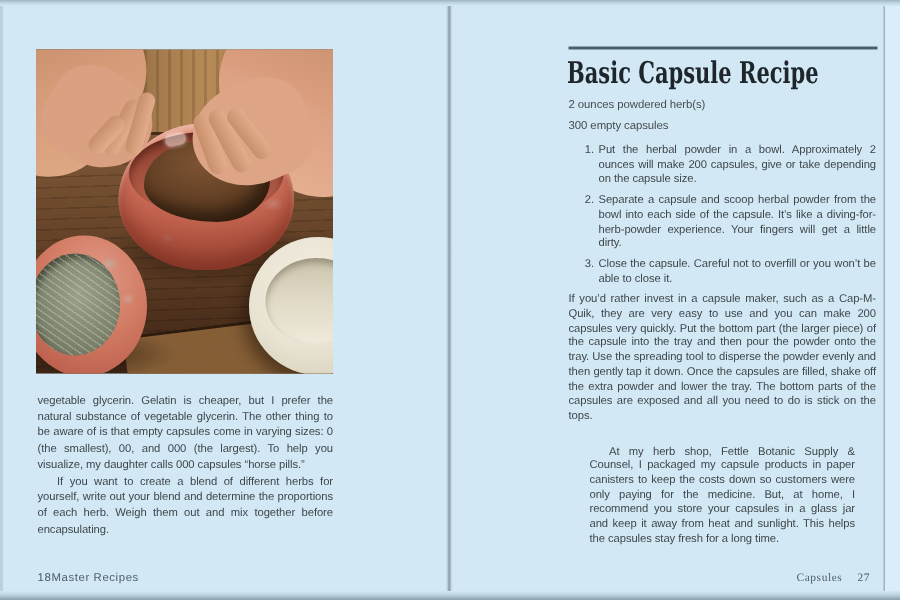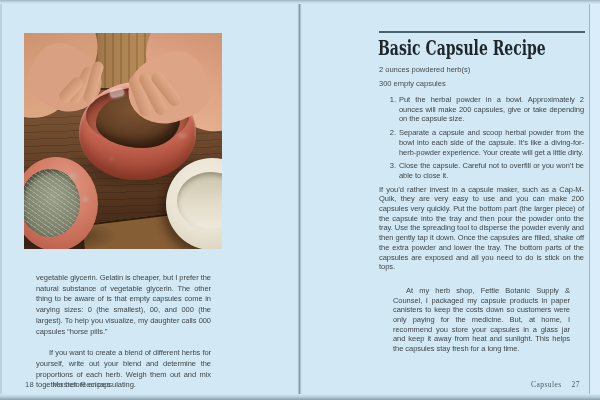--- a/index.html
+++ b/index.html
@@ -90,28 +90,28 @@
   .ph-f-l3{left:41px;top:42px;width:12px;height:30px;transform:rotate(42deg);}
   .ph-f-r1{left:110px;top:42px;width:12px;height:42px;transform:rotate(-20deg);}
   .ph-f-r2{left:123px;top:38px;width:12px;height:46px;transform:rotate(-28deg);}
   .ph-f-r3{left:136px;top:36px;width:12px;height:40px;transform:rotate(-38deg);}
   .ph-capsule{left:86px;top:56px;width:14px;height:8px;border-radius:4px;
     background:rgba(255,246,236,.5);box-shadow:0 0 3px rgba(255,255,255,.65);transform:rotate(-12deg);}
 
   .left-body{position:absolute;left:25px;top:262px;width:197px;
     font-size:7.5px;line-height:10.7px;letter-spacing:-.05px;
     color:#3f464a;text-align:justify;}
-  .left-body p{margin:11px;}
+  .left-body p{margin:0;}
   .left-body p.indent{text-indent:13px;}
 
   .page-footer{position:absolute;top:380px;font-size:7.6px;color:#4e6069;letter-spacing:.4px;}
   .footer-left{left:25px;}
   .footer-right{right:20px;text-align:center;font-family:Liberation Serif, serif;}
   .page-footer .pgnum{color:#47585f;}
-  .footer-left .section{margin-left:18px;}
+  .footer-left .section{margin-left:0;}
   .footer-right .pgnum{margin-left:10px;}
 
   
   .rule{position:absolute;left:379px;top:31px;width:206px;height:2px;background:#47626e;}
   .recipe-title{position:absolute;left:378px;top:36px;
     font-family:"DejaVu Serif", serif;font-weight:bold;font-size:20px;line-height:24px;
     color:#1e262b;white-space:nowrap;transform:scaleX(.70);transform-origin:0 50%;}
   .ingredients{position:absolute;left:379px;top:63px;font-size:7.6px;line-height:14px;
     color:#454c50;letter-spacing:-.05px;}
   .right-flow{position:absolute;left:379px;top:90px;width:205px;
@@ -168,21 +168,21 @@
   <div class="recipe-title">Basic Capsule Recipe</div>
 
   <div class="ingredients">
     <div>2 ounces powdered herb(s)</div>
     <div>300 empty capsules</div>
   </div>
 
   <div class="right-flow">
     <ol>
       <li>Put the herbal powder in a bowl. Approximately 2 ounces will make 200 capsules, give or take depending on the capsule size.</li>
-      <li>Separate a capsule and scoop herbal powder from the bowl into each side of the capsule. It’s like a diving-for-herb-powder experience. Your create will get a little dirty.</li>
+      <li>Separate a capsule and scoop herbal powder from the bowl into each side of the capsule. It’s like a diving-for-herb-powder experience. Your fingers will get a little dirty.</li>
       <li>Close the capsule. Careful not to overfill or you won’t be able to close it.</li>
     </ol>
     <p class="np">If you’d rather invest in a capsule maker, such as a Cap-M-Quik, they are very easy to use and you can make 200 capsules very quickly. Put the bottom part (the larger piece) of the capsule into the tray and then pour the powder onto the tray. Use the spreading tool to disperse the powder evenly and then gently tap it down. Once the capsules are filled, shake off the extra powder and lower the tray. The bottom parts of the capsules are exposed and all you need to do is stick on the tops.</p>
     <p class="indent">At my herb shop, Fettle Botanic Supply &amp; Counsel, I packaged my capsule products in paper canisters to keep the costs down so customers were only paying for the medicine. But, at home, I recommend you store your capsules in a glass jar and keep it away from heat and sunlight. This helps the capsules stay fresh for a long time.</p>
   </div>
 
   <div class="page-footer footer-right">
     <span>Capsules</span><span class="pgnum">27</span>
   </div>
 

